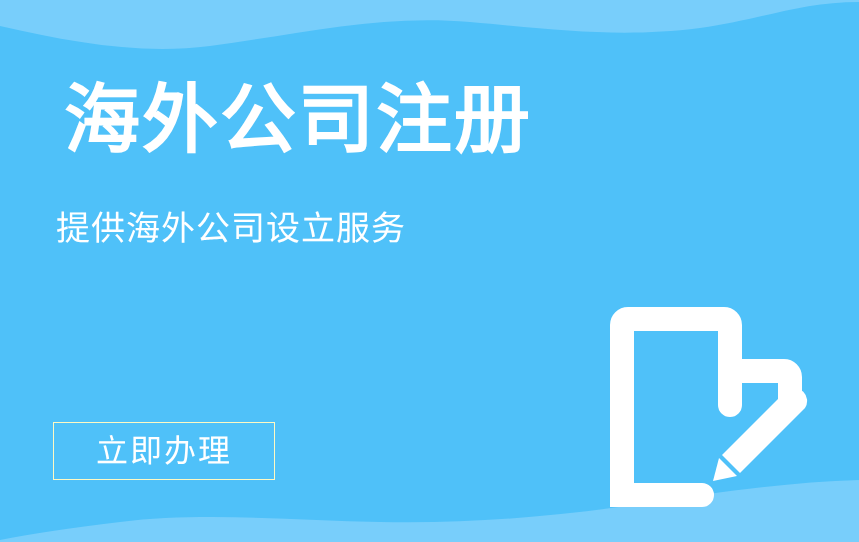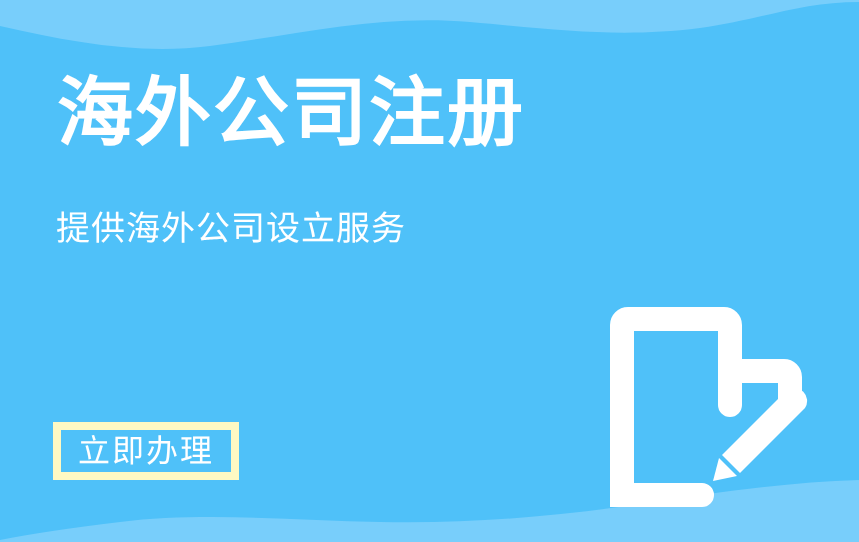--- a/index.html
+++ b/index.html
@@ -47,21 +47,21 @@
     left: 48px;
     top: 0;
     width: 560px;
     height: 542px;
   }
 
   .headline {
     position: absolute;
     top: 66px;
     left: 0;
-    margin: 9px;
+    margin: 16px;
     font-size: 76px;
     line-height: 1;
     font-weight: 700;
     color: #ffffff;
     letter-spacing: 2px;
     white-space: nowrap;
   }
 
   .subhead {
     position: absolute;
@@ -73,24 +73,24 @@
     font-weight: 400;
     color: #ffffff;
     letter-spacing: 1px;
     white-space: nowrap;
   }
 
   .cta-button {
     position: absolute;
     left: 5px;
     top: 422px;
-    width: 186px;
+    width: 222px;
     height: 58px;
     box-sizing: border-box;
-    border: 8px solid #fef9c3;
+    border: 1px solid #fef9c3;
     border-radius: 0;
     background: transparent;
     color: #ffffff;
     font-family: "Liberation Sans", "DejaVu Sans", sans-serif;
     font-size: 32px;
     font-weight: 400;
     letter-spacing: 2px;
     line-height: 1;
     display: flex;
     align-items: center;

